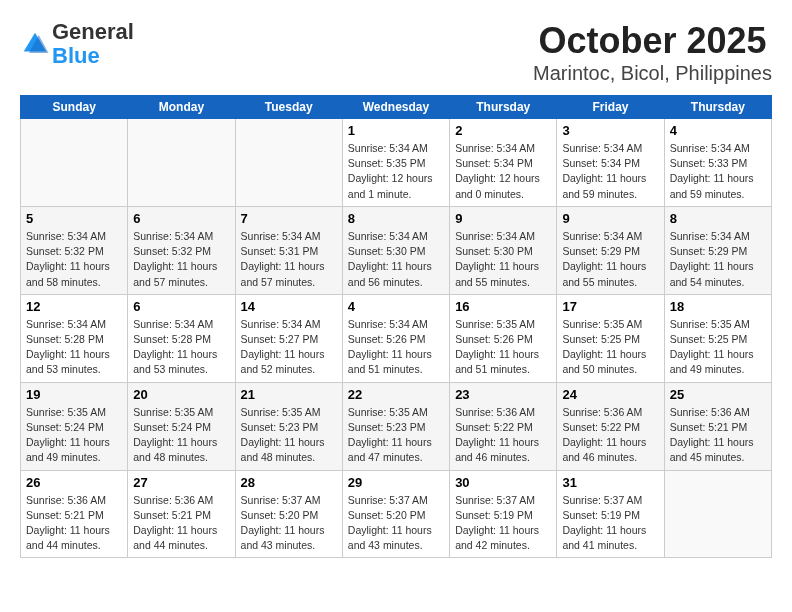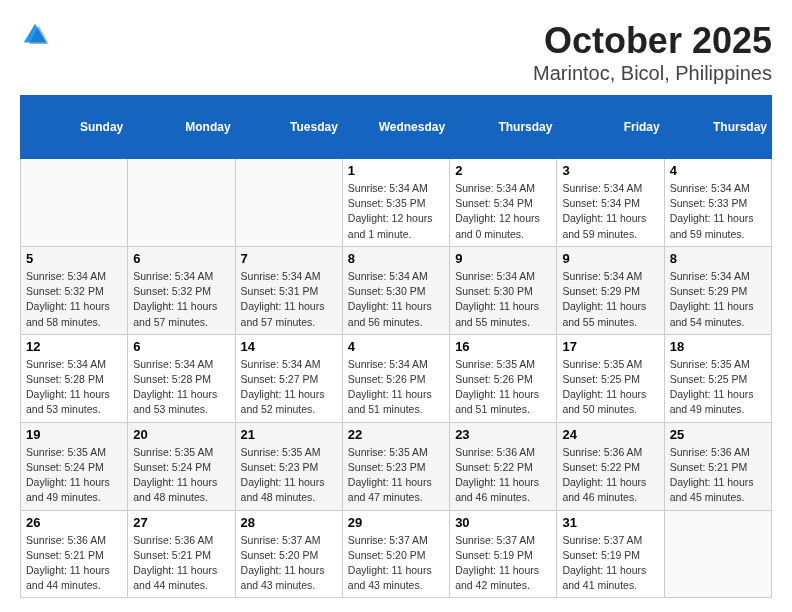--- a/index.html
+++ b/index.html
@@ -26,41 +26,41 @@
       line-height: 1.1;
     }
     .logo-general { color: #333; }
     .logo-blue { color: #2196F3; }
     .logo-icon {
       width: 30px;
       height: 30px;
       margin-right: 2px;
     }
     .title-block {
-      text-align: right;
+      text-align: center;
     }
     .month-title {
       font-size: 36px;
       font-weight: bold;
       color: #222;
     }
     .subtitle {
       font-size: 20px;
       color: #444;
     }
     .calendar {
       width: 100%;
       border-collapse: collapse;
       font-size: 10.5px;
     }
     .calendar th {
       background: #1565C0;
       color: #fff;
-      padding: 24px 4px;
-      text-align: right;
+      padding: 4px 4px;
+      text-align: center;
       font-size: 12px;
       border: 1px solid #1565C0;
     }
     .calendar td {
       border: 1px solid #ccc;
       vertical-align: top;
       padding: 4px 5px;
       width: 107px;
       min-height: 90px;
       background: #fff;
@@ -84,20 +84,24 @@
   </style>
 </head>
 <body>
 
 <div class="header">
   <div class="logo">
     <svg class="logo-icon" viewBox="0 0 40 40">
       <polygon points="20,5 35,30 5,30" fill="#2196F3"></polygon>
       <polygon points="25,8 38,32 12,32" fill="#1565C0" opacity="0.5"></polygon>
     </svg>
+    <div class="logo-text">
+      <span class="logo-general">General</span><br>
+      <span class="logo-blue">Blue</span>
+    </div>
   </div>
   <div class="title-block">
     <div class="month-title">October 2025</div>
     <div class="subtitle">Marintoc, Bicol, Philippines</div>
   </div>
 </div>
 
 <table class="calendar">
   <thead>
     <tr>

